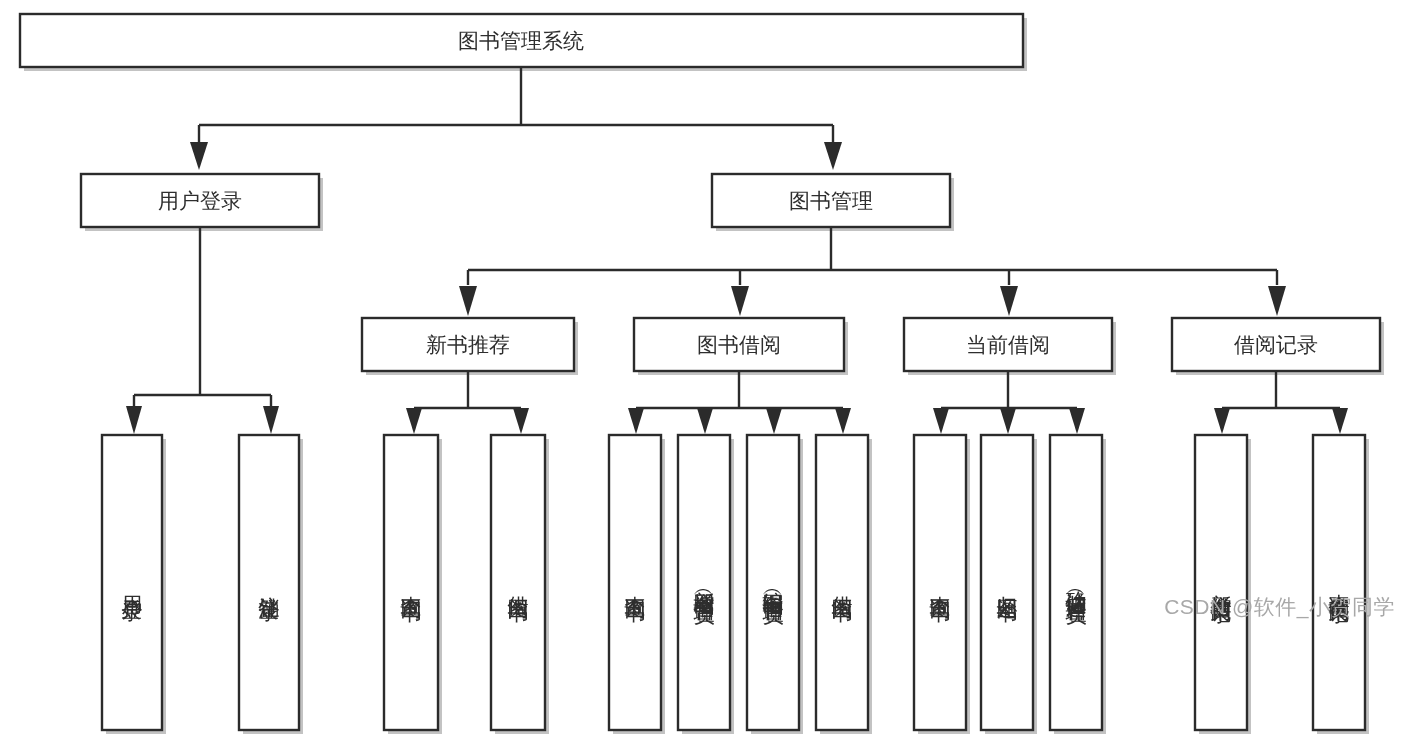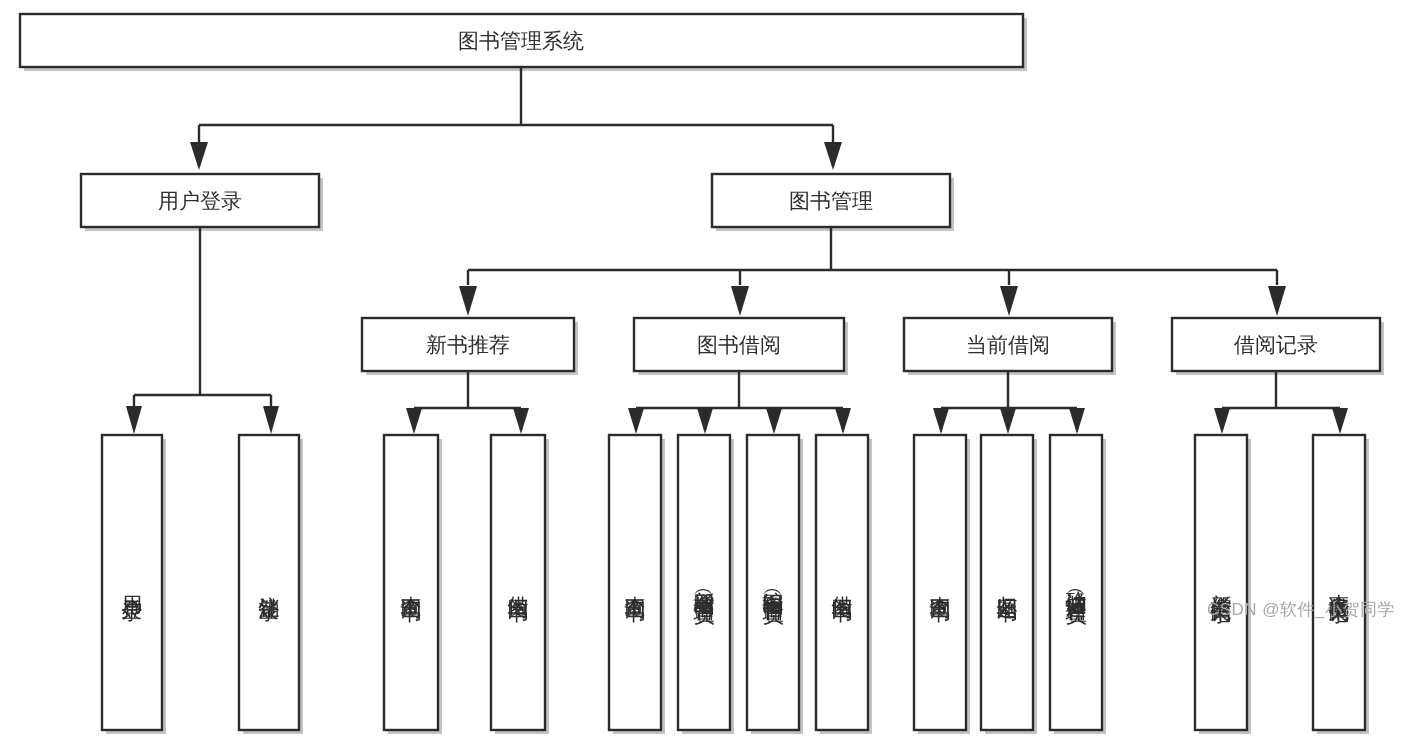--- a/index.html
+++ b/index.html
@@ -66,21 +66,21 @@
     align-items: center;
     justify-content: center;
     pointer-events: none;
     white-space: nowrap;
   }
   .watermark {
     position: absolute;
     right: 10px;
     bottom: 6px;
     font-family: "Liberation Sans", "DejaVu Sans", sans-serif;
-    font-size: 17px;
+    font-size: 21px;
     color: #a8a8a8;
     letter-spacing: 0.5px;
     user-select: none;
   }
 </style>
 </head>
 <body>
 
 <div id="diagram-root">
 

